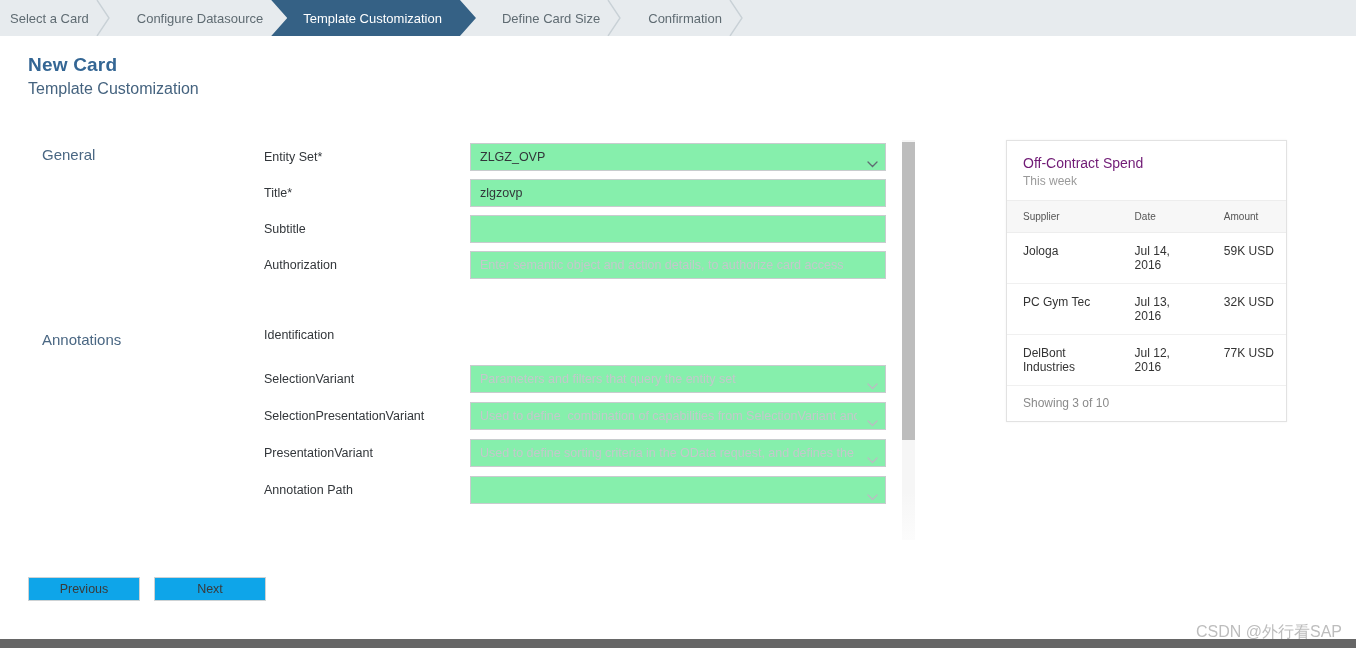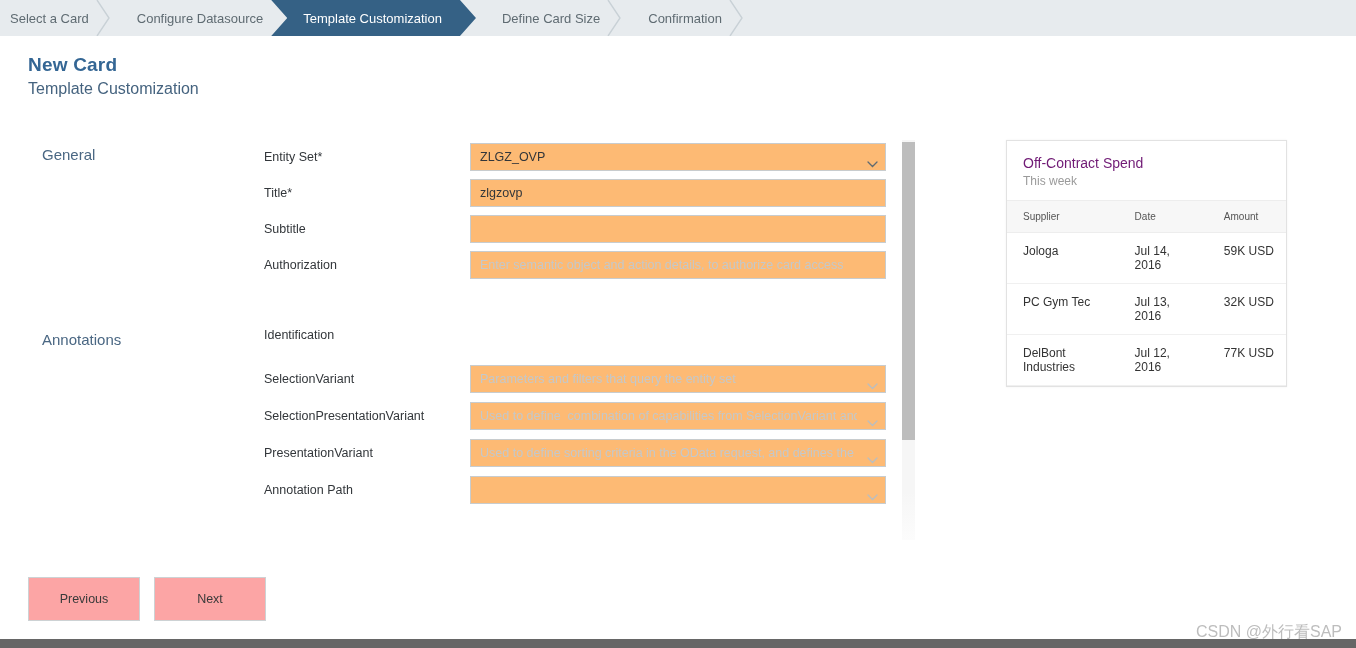--- a/index.html
+++ b/index.html
@@ -59,21 +59,21 @@
     position: absolute; font-size: 15px; color: #4a6783;
   }
   .field-row { position: absolute; display: flex; align-items: center; }
   .field-label {
     width: 206px; font-size: 12.5px; color: #32363a;
   }
   .field-ctrl { position: relative; width: 416px; height: 28px; }
   .fi {
     width: 100%; height: 28px;
     border: 1px solid #c8ccce;
-    background: #fdba74;
+    background: #86efac;
     font-family: "Liberation Sans", sans-serif;
     font-size: 12.5px;
     color: #32363a;
     padding: 0 28px 0 9px;
     outline: none;
   }
   .fi.plain { padding-right: 9px; }
   .fi::placeholder { color: #c3c8cb; }
   .chev {
     position: absolute; right: 8px; top: 50%; margin-top: -3px;
@@ -117,22 +117,22 @@
     vertical-align: top;
   }
   .col-sup { width: 40%; }
   .col-date { width: 32%; }
   .col-amt { width: 28%; }
   .card-foot { font-size: 12px; color: #8a8a8a; padding: 10px 16px 11px 16px; }
 
   
   .footer-btns { position: absolute; left: 28px; top: 577px; display: flex; gap: 14px; }
   .btn {
-    min-width: 112px; height: 44px;
-    border: 1px solid #cdd2d4; background: #fca5a5;
+    min-width: 112px; height: 24px;
+    border: 1px solid #cdd2d4; background: #0ea5e9;
     font-family: "Liberation Sans", sans-serif;
     font-size: 12.5px; color: #3a3a3a;
     cursor: pointer;
   }
 
   
   .watermark {
     position: absolute; right: 14px; top: 622px;
     font-size: 16px; color: #bdbdbd;
     font-family: "Liberation Sans", sans-serif;
@@ -304,20 +304,21 @@
           <td>Jul 13, 2016</td>
           <td>32K USD</td>
         </tr>
         <tr>
           <td>DelBont Industries</td>
           <td>Jul 12, 2016</td>
           <td>77K USD</td>
         </tr>
       </tbody>
     </table>
+    <div class="card-foot">Showing 3 of 10</div>
   </div>
 
   <div class="footer-btns">
     <button class="btn">Previous</button>
     <button class="btn">Next</button>
   </div>
 
   <div class="watermark">CSDN @外行看SAP</div>
   <div class="bottom-bar"></div>
 

